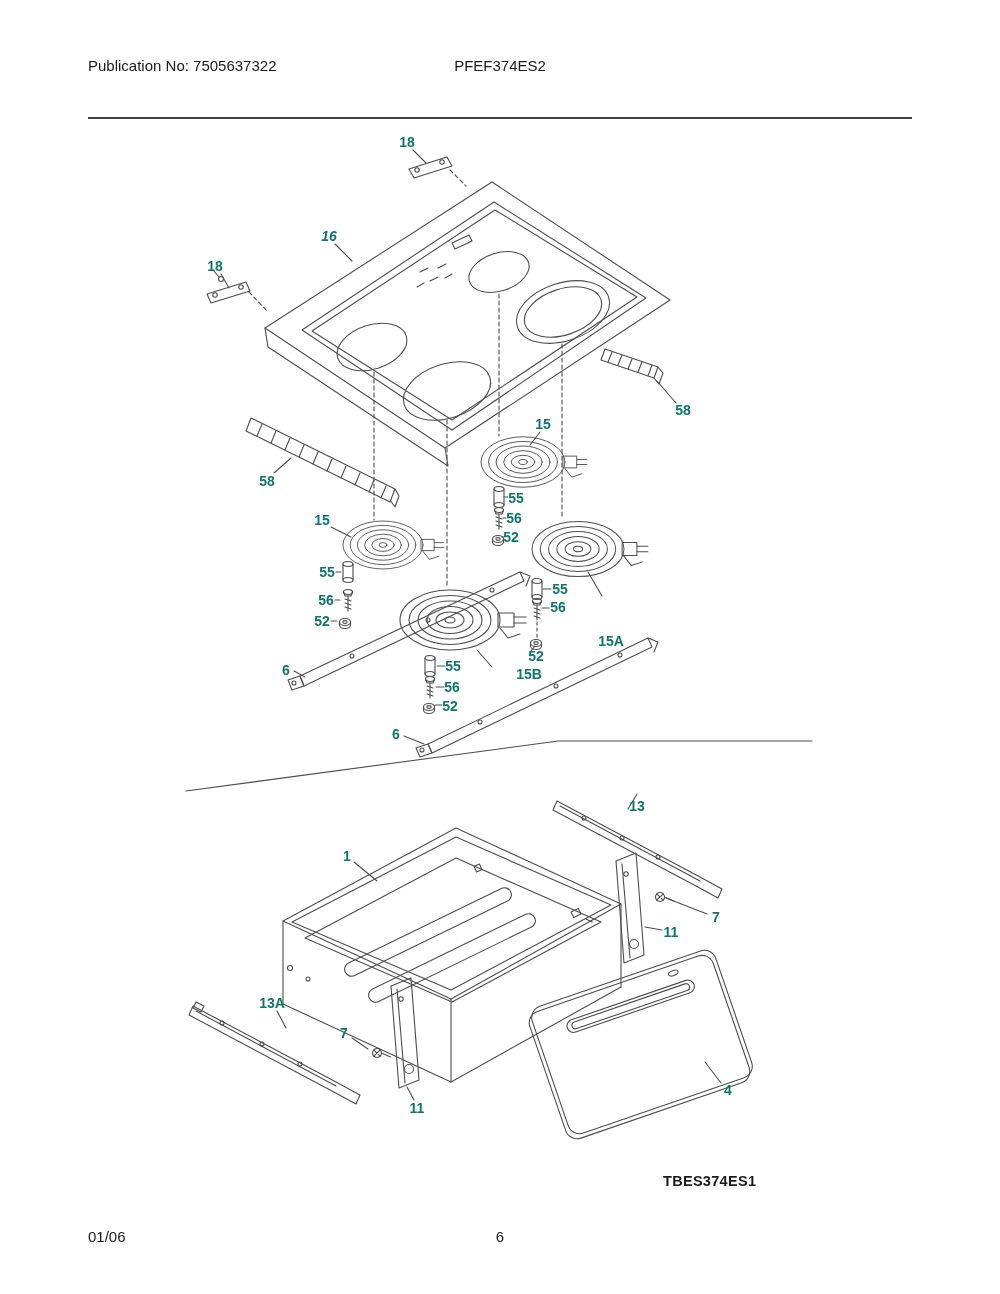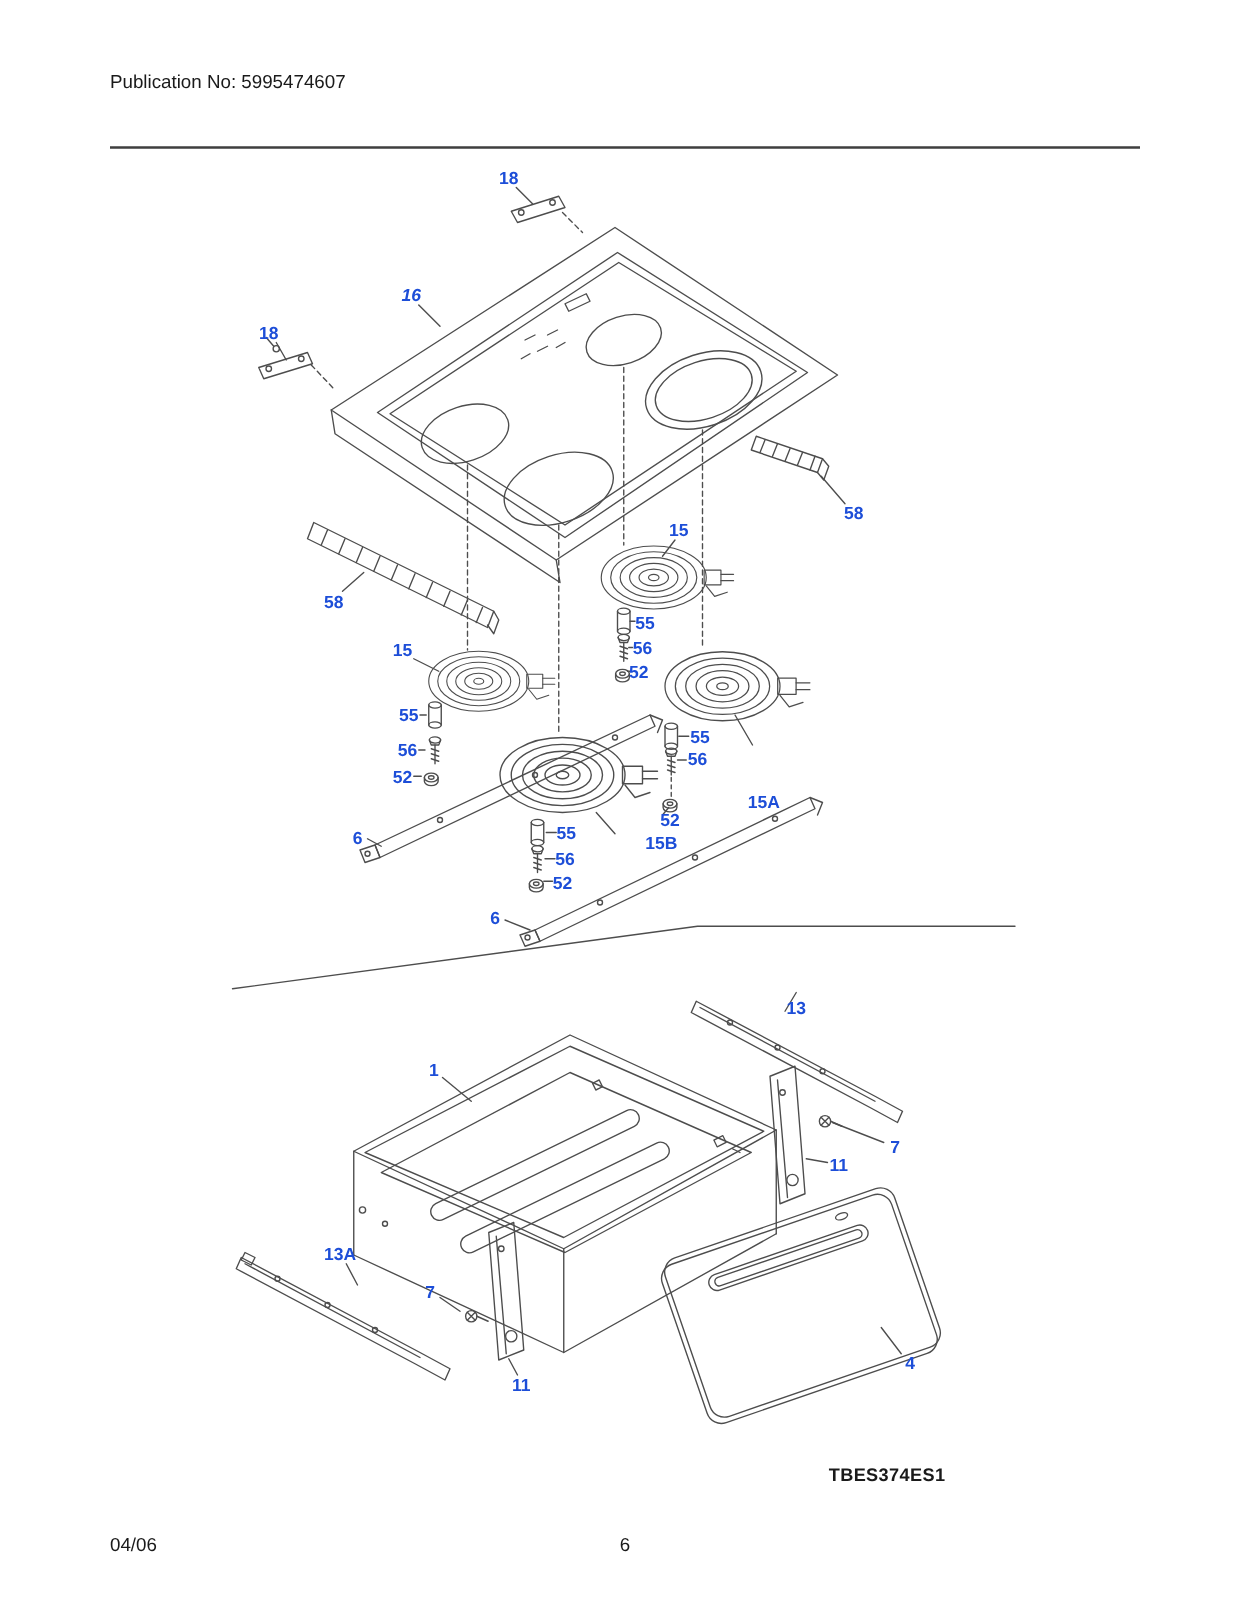--- a/index.html
+++ b/index.html
@@ -6,31 +6,32 @@
   .page{
     position:relative;width:1000px;height:1294px;background:#ffffff;
     font-family:"Liberation Sans",sans-serif;color:#1a1a1a;overflow:hidden;
   }
   .pub{position:absolute;left:88px;top:57px;font-size:15px;}
   .model{position:absolute;left:0;top:57px;width:100%;text-align:center;font-size:15px;}
   .title{position:absolute;left:0;top:94px;width:100%;text-align:center;font-size:17px;letter-spacing:.5px;}
   .rule{position:absolute;left:88px;top:117px;width:824px;border:none;border-top:2px solid #3f3f3f;margin:0;}
   .drawing{position:absolute;left:0;top:0;width:1000px;height:1294px;}
   .callout-layer{position:absolute;left:0;top:0;width:1000px;height:1294px;pointer-events:none;}
-  .callout{position:absolute;transform:translate(-50%,-50%);font-weight:bold;font-size:14px;color:#1d4ed8;white-space:nowrap;}
+  .callout{position:absolute;transform:translate(-50%,-50%);font-weight:bold;font-size:14px;color:#0f766e;white-space:nowrap;}
   .submodel{position:absolute;left:663px;top:1128px;font-weight:bold;font-size:14.5px;letter-spacing:.3px;margin-top:45px;}
   .footer-date{position:absolute;left:88px;top:1228px;font-size:15px;}
   .footer-page{position:absolute;left:0;top:1228px;width:100%;text-align:center;font-size:15px;}
 </style>
 </head>
 <body>
 
 <div class="page">
 
-  <span class="pub">Publication No: 5995474607</span>
+  <span class="pub">Publication No: 7505637322</span>
+  <span class="model">PFEF374ES2</span>
   <hr class="rule">
 
   <svg class="drawing" viewBox="0 0 1000 1294" xmlns="http://www.w3.org/2000/svg">
     <defs>
       <g id="burner" fill="none">
         <ellipse rx="50" ry="30"></ellipse>
         <ellipse rx="41" ry="24.5"></ellipse>
         <ellipse rx="32" ry="19"></ellipse>
         <ellipse rx="23" ry="13.5"></ellipse>
         <ellipse rx="14" ry="8"></ellipse>
@@ -265,16 +266,16 @@
       <div class="callout" style="left: 716px; top: 917px;">7</div>
       <div class="callout" style="left: 671px; top: 932px;">11</div>
       <div class="callout" style="left: 272px; top: 1003px;">13A</div>
       <div class="callout" style="left: 344px; top: 1033px;">7</div>
       <div class="callout" style="left: 417px; top: 1108px;">11</div>
       <div class="callout" style="left: 728px; top: 1090px;">4</div>
     </div>
 
   <div class="submodel">TBES374ES1</div>
 
-  <span class="footer-date">04/06</span>
+  <span class="footer-date">01/06</span>
   <span class="footer-page">6</span>
 
 </div>
 
 </body></html>

